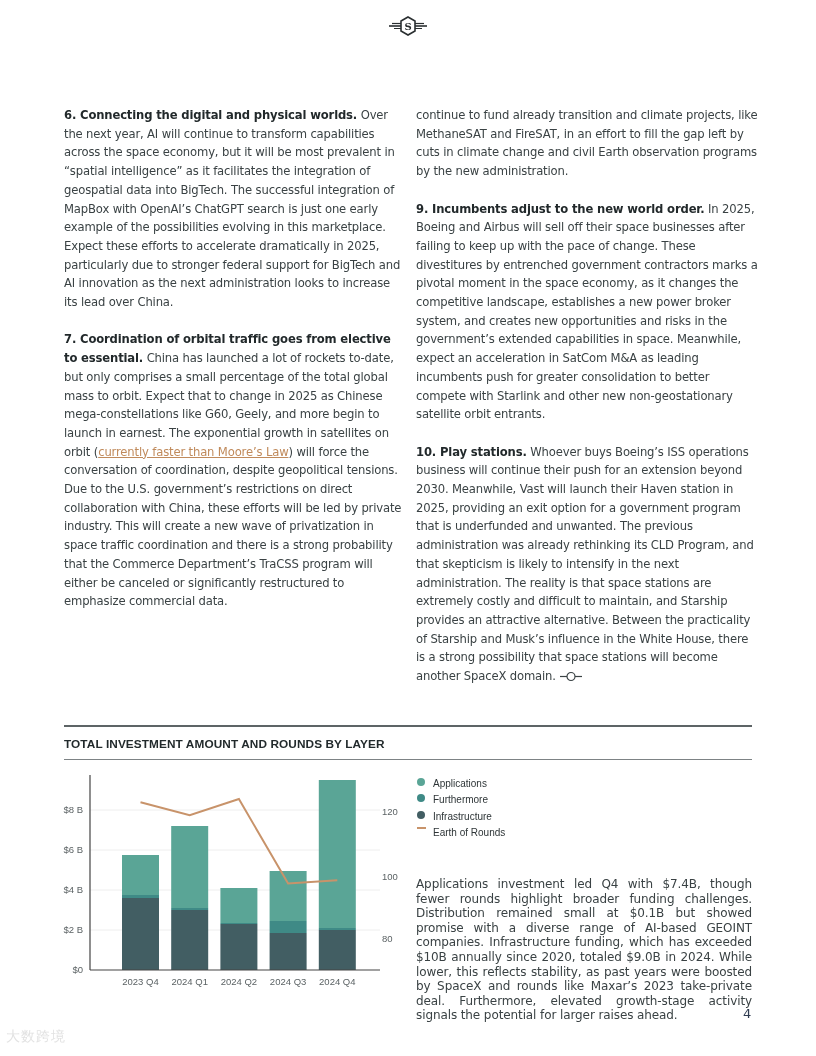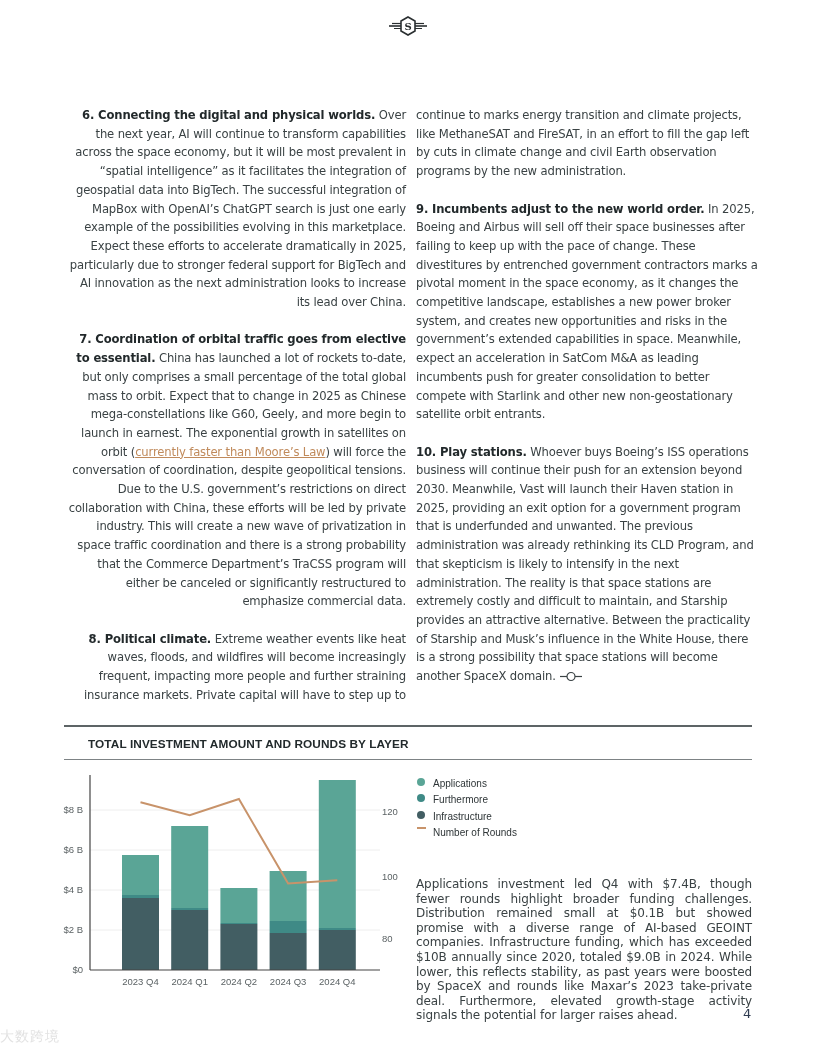--- a/index.html
+++ b/index.html
@@ -1,72 +1,71 @@
 <!DOCTYPE html>
 <html><head>
 <meta charset="utf-8">
 <style>
   html, body { margin:0; padding:0; background:#ffffff; }
   body { width:816px; height:1056px; position:relative; overflow:hidden;
          font-family:"DejaVu Sans", "Liberation Sans", sans-serif; color:#2f3638; }
   .logo { position:absolute; left:388px; top:14px; width:40px; height:24px; }
   .col { position:absolute; top:106px; width:342px; font-size:11.6px; line-height:18.7px;
          letter-spacing:-0.15px; color:#3a4244; }
-  .col.left { left:64px;text-align:right; }
+  .col.left { left:64px; }
   .col.right { left:416px; }
   .col p { margin:0 0 18.7px 0; }
   .col b { color:#22292b; font-weight:bold; }
   .col a { color:#c08a5b; font-weight:normal; text-decoration:underline; }
   .end-mark { display:inline-block; vertical-align:middle; width:22px; height:11px; margin-left:4px; }
 
   .rule-top { position:absolute; left:64px; top:725px; width:688px; height:2px; background:#5d6466; }
   .chart-title { position:absolute; left:64px; top:737px; font-family:"Liberation Sans", sans-serif;
-                 font-weight:bold; font-size:11.8px; color:#222a2c; letter-spacing:0.1px;margin-left:24px; }
+                 font-weight:bold; font-size:11.8px; color:#222a2c; letter-spacing:0.1px; }
   .rule-mid { position:absolute; left:64px; top:759px; width:688px; height:1px; background:#7d8385; }
 
   .chart { position:absolute; left:56px; top:770px; width:350px; height:230px; }
   .chart svg { width:350px; height:230px; }
   .axis-label { font-family:"Liberation Sans", sans-serif; font-size:9.5px; fill:#5b6264; }
 
   .legend { position:absolute; left:417px; top:778px; font-family:"Liberation Sans", sans-serif;
             font-size:10px; color:#2e3537; }
   .legend-item { display:flex; height:16.3px; }
   .legend-dot { width:8px; height:8px; border-radius:50%; margin-right:8px; }
   .legend-line { width:9px; height:2px; margin-right:7px; }
 
   .caption { position:absolute; left:416px; top:877px; width:336px; font-size:12px; line-height:14.6px;
              text-align:justify; color:#3a4244; letter-spacing:-0.1px; }
 
   .page-num { position:absolute; left:743px; top:1006px; font-size:13px; color:#2f3b50; }
-  .watermark { position:absolute; left:0; top:1028px; font-size:14px; color:#e2e2e2; letter-spacing:1px; }
+  .watermark { position:absolute; left:6px; top:1028px; font-size:14px; color:#e2e2e2; letter-spacing:1px; }
 </style>
 </head>
 <body>
 
 <div class="logo">
   <svg viewBox="0 0 40 24" width="40" height="24">
     <line x1="1" y1="12" x2="13" y2="12" stroke="#2a2f31" stroke-width="1.6"></line>
     <line x1="4" y1="9.5" x2="13" y2="9.5" stroke="#2a2f31" stroke-width="1.2"></line>
     <line x1="6" y1="14.5" x2="13" y2="14.5" stroke="#2a2f31" stroke-width="1"></line>
     <line x1="27" y1="12" x2="39" y2="12" stroke="#2a2f31" stroke-width="1.6"></line>
     <line x1="27" y1="9.5" x2="36" y2="9.5" stroke="#2a2f31" stroke-width="1.2"></line>
     <line x1="27" y1="14.5" x2="34" y2="14.5" stroke="#2a2f31" stroke-width="1"></line>
     <polygon points="20,3 27,7 27,17 20,21 13,17 13,7" fill="#fff" stroke="#2a2f31" stroke-width="1.6"></polygon>
     <text x="20" y="16" text-anchor="middle" font-size="10" font-weight="bold" fill="#2a2f31" font-family="DejaVu Serif, serif">S</text>
   </svg>
 </div>
 
 <div class="col left">
   <p><b>6. Connecting the digital and physical worlds.</b><span> Over the next year, AI will continue to transform capabilities across the space economy, but it will be most prevalent in “spatial intelligence” as it facilitates the integration of geospatial data into BigTech. The successful integration of MapBox with OpenAI’s ChatGPT search is just one early example of the possibilities evolving in this marketplace. Expect these efforts to accelerate dramatically in 2025, particularly due to stronger federal support for BigTech and AI innovation as the next administration looks to increase its lead over China.</span></p>
   <p><b>7. Coordination of orbital traffic goes from elective to essential.</b><span> China has launched a lot of rockets to-date, but only comprises a small percentage of the total global mass to orbit. Expect that to change in 2025 as Chinese mega-constellations like G60, Geely, and more begin to launch in earnest. The exponential growth in satellites on orbit (</span><a>currently faster than Moore’s Law</a><span>) will force the conversation of coordination, despite geopolitical tensions. Due to the U.S. government’s restrictions on direct collaboration with China, these efforts will be led by private industry. This will create a new wave of privatization in space traffic coordination and there is a strong probability that the Commerce Department’s TraCSS program will either be canceled or significantly restructured to emphasize commercial data.</span></p>
-  <p><b>8. Political climate.</b><span> Extreme weather events like heat waves, floods, and wildfires will become increasingly frequent, impacting more people and further straining insurance markets. Private capital will have to step up to</span></p>
 </div>
 
 <div class="col right">
-  <p>continue to marks energy transition and climate projects, like MethaneSAT and FireSAT, in an effort to fill the gap left by cuts in climate change and civil Earth observation programs by the new administration.</p>
+  <p>continue to fund already transition and climate projects, like MethaneSAT and FireSAT, in an effort to fill the gap left by cuts in climate change and civil Earth observation programs by the new administration.</p>
   <p><b>9. Incumbents adjust to the new world order.</b><span> In 2025, Boeing and Airbus will sell off their space businesses after failing to keep up with the pace of change. These divestitures by entrenched government contractors marks a pivotal moment in the space economy, as it changes the competitive landscape, establishes a new power broker system, and creates new opportunities and risks in the government’s extended capabilities in space. Meanwhile, expect an acceleration in SatCom M&amp;A as leading incumbents push for greater consolidation to better compete with Starlink and other new non-geostationary satellite orbit entrants.</span></p>
   <p><b>10. Play stations.</b><span> Whoever buys Boeing’s ISS operations business will continue their push for an extension beyond 2030. Meanwhile, Vast will launch their Haven station in 2025, providing an exit option for a government program that is underfunded and unwanted. The previous administration was already rethinking its CLD Program, and that skepticism is likely to intensify in the next administration. The reality is that space stations are extremely costly and difficult to maintain, and Starship provides an attractive alternative. Between the practicality of Starship and Musk’s influence in the White House, there is a strong possibility that space stations will become another SpaceX domain.</span><svg class="end-mark" viewBox="0 0 22 11">
         <line x1="0" y1="5.5" x2="7" y2="5.5" stroke="#3a4244" stroke-width="1.2"></line>
         <line x1="15" y1="5.5" x2="22" y2="5.5" stroke="#3a4244" stroke-width="1.2"></line>
         <circle cx="11" cy="5.5" r="4" fill="#fff" stroke="#3a4244" stroke-width="1.2"></circle>
       </svg></p>
 </div>
 
 <div class="rule-top"></div>
 <div class="chart-title">TOTAL INVESTMENT AMOUNT AND ROUNDS BY LAYER</div>
@@ -120,20 +119,20 @@
   <div class="legend-item">
       <span class="legend-dot" style="background:#3f8a86"></span>
       <span>Furthermore</span>
     </div>
   <div class="legend-item">
       <span class="legend-dot" style="background:#425e63"></span>
       <span>Infrastructure</span>
     </div>
   <div class="legend-item">
       <span class="legend-line" style="background:#c8936a"></span>
-      <span>Number of Rounds</span>
+      <span>Earth of Rounds</span>
     </div>
 </div>
 
 <div class="caption">Applications investment led Q4 with $7.4B, though fewer rounds highlight broader funding challenges. Distribution remained small at $0.1B but showed promise with a diverse range of AI-based GEOINT companies. Infrastructure funding, which has exceeded $10B annually since 2020, totaled $9.0B in 2024. While lower, this reflects stability, as past years were boosted by SpaceX and rounds like Maxar’s 2023 take-private deal. Furthermore, elevated growth-stage activity signals the potential for larger raises ahead.</div>
 
 <div class="page-num">4</div>
 <div class="watermark">大数跨境</div>
 
 </body></html>

